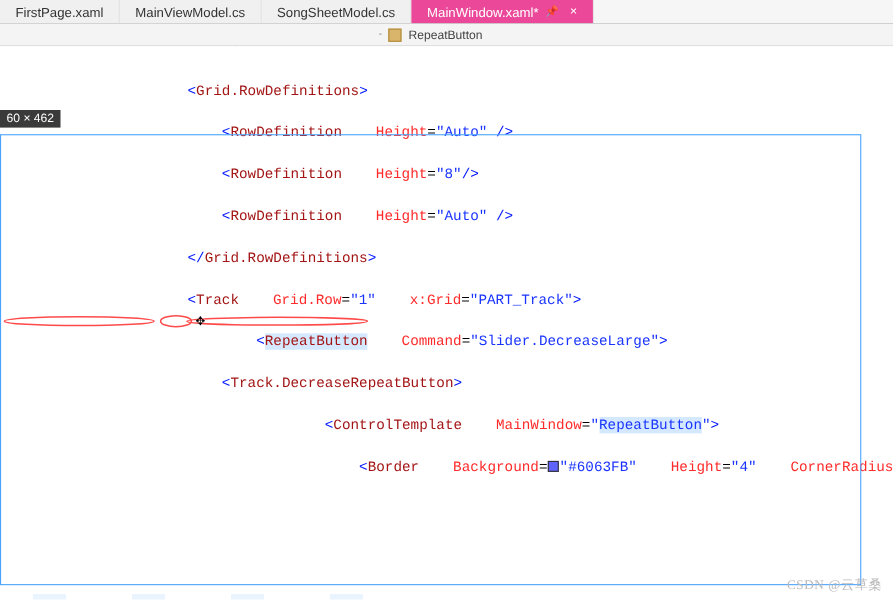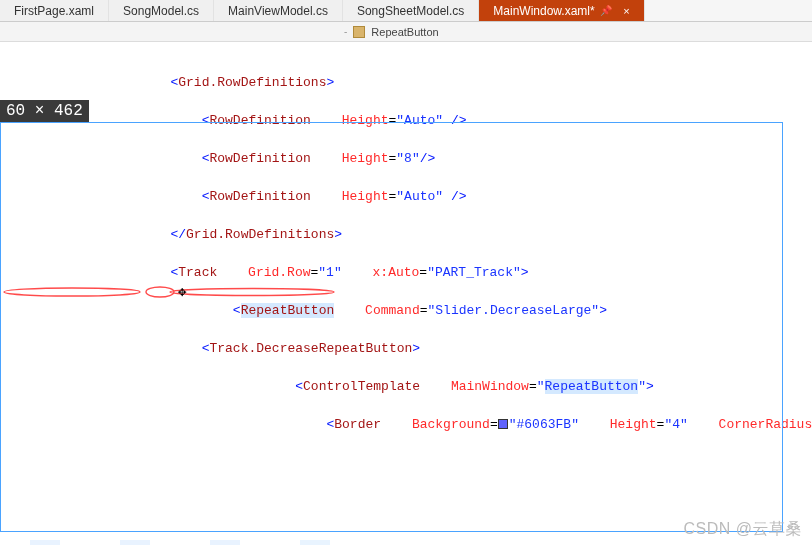--- a/index.html
+++ b/index.html
@@ -25,21 +25,21 @@
   }
   .tab {
     padding: 2px 14px;
     display: flex;
     align-items: center;
     border-right: 1px solid #e2e2e2;
     background: #f0f0f0;
     white-space: nowrap;
   }
   .tab.active {
-    background: #c2410c;
+    background: #ec4899;
     color: #fff;
   }
   .tab.active .tab-x { color: #fff; margin-left: 10px; font-size: 11px; }
   .tab.active .pin { margin-left: 6px; font-size: 10px; }
   .breadcrumb {
     display: flex;
     align-items: center;
     height: 20px;
     background: #f4f4f4;
     border-bottom: 1px solid #dcdcdc;
@@ -92,22 +92,22 @@
     width: 0;
     height: 500px;
     border-left: 1px dotted #c9c9c9;
   }
   .size-badge {
     position: absolute;
     top: 100px;
     left: 0;
     background: #3a3a3a;
     color: #fff;
-    font-family: Liberation Mono, monospace;
-    font-size: 16px;
+    font-family: Liberation Sans, sans-serif;
+    font-size: 11px;
     padding: 2px 6px;
   }
   .selection-box {
     position: absolute;
     top: 122px;
     left: 0;
     width: 783px;
     height: 410px;
     border: 1px solid #4aa3ff;
     pointer-events: none;
@@ -117,22 +117,22 @@
     top: 284px;
     left: 2px;
     width: 340px;
     height: 16px;
     pointer-events: none;
   }
   .watermark {
     position: absolute;
     bottom: 6px;
     right: 10px;
-    font-family: Liberation Sans, sans-serif;
-    font-size: 16px;
+    font-family: Liberation Serif, serif;
+    font-size: 12px;
     color: #bbb;
     letter-spacing: 0.5px;
   }
   .move-cursor {
     position: absolute;
     top: 283px;
     left: 178px;
     font-size: 14px;
     color: #000;
     pointer-events:none;
@@ -148,23 +148,20 @@
   .bottom-phantom span{
     width:30px; height:5px; background:#d4e9ff;
   }
 </style>
 </head>
 <body>
 
 <div class="tabbar">
   <div class="tab">
       <span>FirstPage.xaml</span>
-    </div>
-  <div class="tab">
-      <span>SongModel.cs</span>
     </div>
   <div class="tab">
       <span>MainViewModel.cs</span>
     </div>
   <div class="tab">
       <span>SongSheetModel.cs</span>
     </div>
   <div class="tab active">
     <span>MainWindow.xaml*</span>
     <span class="pin">📌</span>
@@ -186,21 +183,21 @@
   <div class="guide" style="left:212px"></div>
   <div class="guide" style="left:240px"></div>
 </div>
 
 <div class="editor">
 <div class="ln">                  <span class="t-bracket">&lt;</span><span class="t-tag">Grid.RowDefinitions</span><span class="t-bracket">&gt;</span></div>
 <div class="ln">                      <span class="t-bracket">&lt;</span><span class="t-tag">RowDefinition</span> <span class="t-attr">Height</span><span class="t-eq">=</span><span class="t-val">"Auto"</span><span class="t-bracket"> /&gt;</span></div>
 <div class="ln">                      <span class="t-bracket">&lt;</span><span class="t-tag">RowDefinition</span> <span class="t-attr">Height</span><span class="t-eq">=</span><span class="t-val">"8"</span><span class="t-bracket">/&gt;</span></div>
 <div class="ln">                      <span class="t-bracket">&lt;</span><span class="t-tag">RowDefinition</span> <span class="t-attr">Height</span><span class="t-eq">=</span><span class="t-val">"Auto"</span><span class="t-bracket"> /&gt;</span></div>
 <div class="ln">                  <span class="t-bracket">&lt;/</span><span class="t-tag">Grid.RowDefinitions</span><span class="t-bracket">&gt;</span></div>
-<div class="ln">                  <span class="t-bracket">&lt;</span><span class="t-tag">Track</span> <span class="t-attr">Grid.Row</span><span class="t-eq">=</span><span class="t-val">"1"</span> <span class="t-attr">x:Auto</span><span class="t-eq">=</span><span class="t-val">"PART_Track"</span><span class="t-bracket">&gt;</span></div>
+<div class="ln">                  <span class="t-bracket">&lt;</span><span class="t-tag">Track</span> <span class="t-attr">Grid.Row</span><span class="t-eq">=</span><span class="t-val">"1"</span> <span class="t-attr">x:Grid</span><span class="t-eq">=</span><span class="t-val">"PART_Track"</span><span class="t-bracket">&gt;</span></div>
 <div class="ln">                          <span class="t-bracket">&lt;</span><span class="t-tag hl">RepeatButton</span> <span class="t-attr">Command</span><span class="t-eq">=</span><span class="t-val">"Slider.DecreaseLarge"</span><span class="t-bracket">&gt;</span></div>
 <div class="ln">                      <span class="t-bracket">&lt;</span><span class="t-tag">Track.DecreaseRepeatButton</span><span class="t-bracket">&gt;</span></div>
 <div class="ln">                                  <span class="t-bracket">&lt;</span><span class="t-tag">ControlTemplate</span> <span class="t-attr">MainWindow</span><span class="t-eq">=</span><span class="t-val">"<span class="hl">RepeatButton</span>"</span><span class="t-bracket">&gt;</span></div>
 <div class="ln">                                      <span class="t-bracket">&lt;</span><span class="t-tag">Border</span> <span class="t-attr">Background</span><span class="t-eq">=</span><span class="swatch sw-fill"></span><span class="t-val">"#6063FB"</span> <span class="t-attr">Height</span><span class="t-eq">=</span><span class="t-val">"4"</span> <span class="t-attr">CornerRadius</span><span class="t-eq">=</span><span class="t-val">"2,0</span></div>
 <div class="ln"> </div>
 
 
 
 
 

